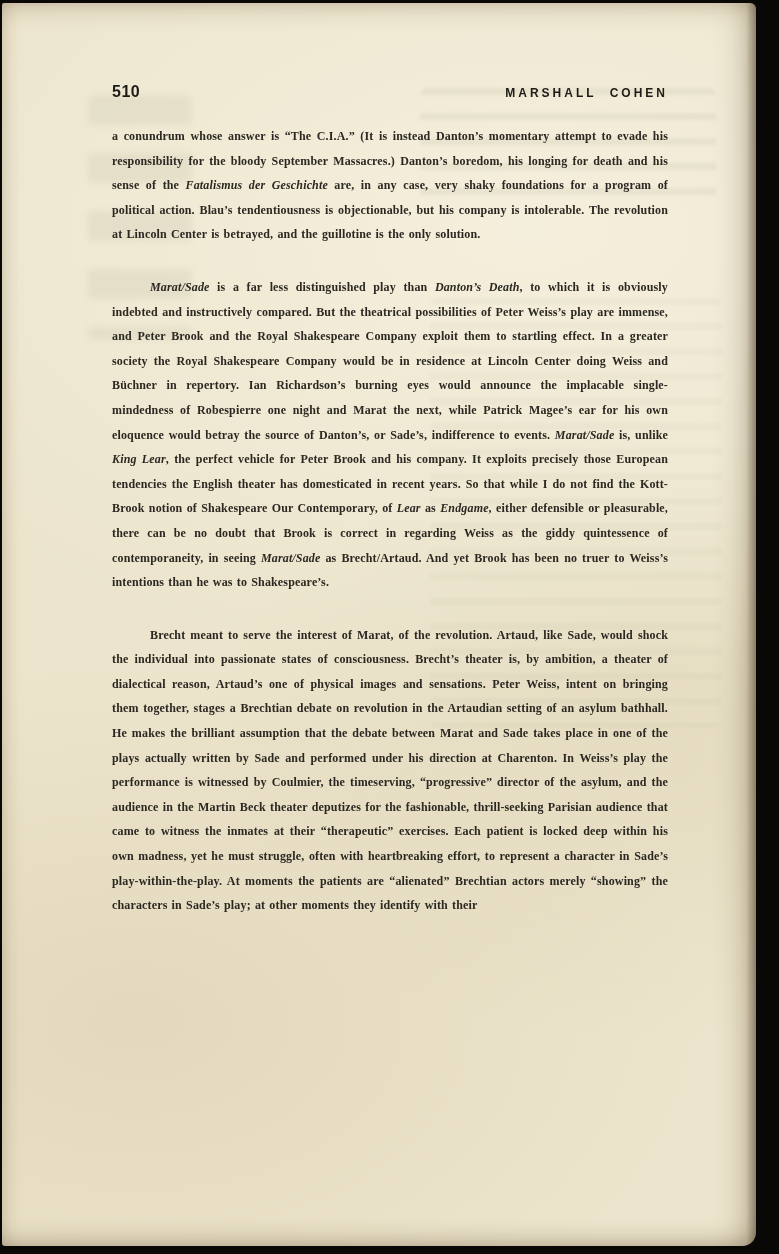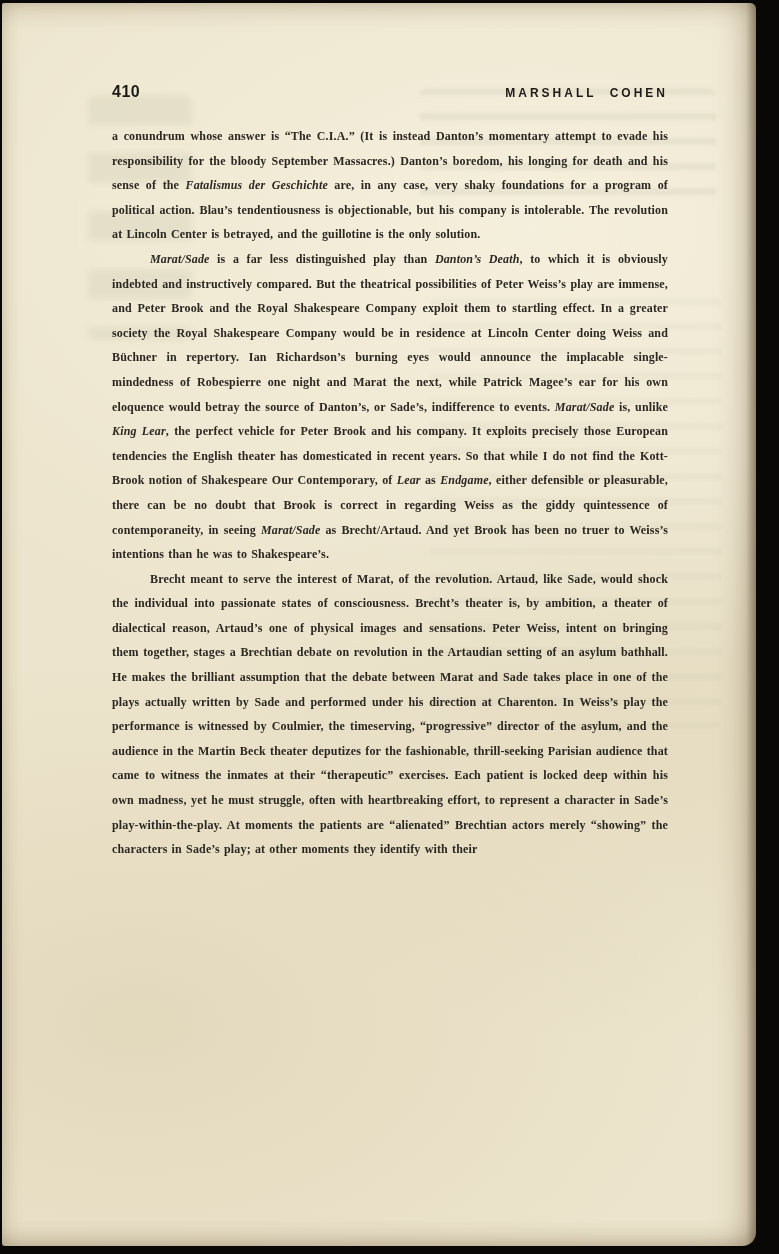--- a/index.html
+++ b/index.html
@@ -81,34 +81,34 @@
   .body-text{
     font-size:12px;
     line-height:24.6px;
     text-align:justify;
     letter-spacing:0.15px;
     word-spacing:1px;
     color:var(--ink);
     font-weight:bold;
   }
   .body-text p{ margin:0; }
-  .body-text p.indent{ text-indent:38px; }
+  .body-text p.indent{ text-indent:38px;margin-top:28px; }
   .body-text em{ font-style:italic; }
 </style>
 </head>
 <body>
 
 <div class="page">
   <div class="ghost ghost-lines-a"></div>
   <div class="ghost ghost-lines-b"></div>
   <div class="ghost ghost-heading"></div>
 
   <div class="content">
     <div class="running-head">
-      <span class="folio">410</span>
+      <span class="folio">510</span>
       <span class="author">MARSHALL COHEN</span>
     </div>
 
     <div class="body-text">
         <p><span>a conundrum whose answer is “The C.I.A.” (It is instead Danton’s momentary attempt to evade his responsibility for the bloody September Massacres.) Danton’s boredom, his longing for death and his sense of the </span><em>Fatalismus der Geschichte</em><span> are, in any case, very shaky foundations for a program of political action. Blau’s tendentiousness is objectionable, but his company is intolerable. The revolution at Lincoln Center is betrayed, and the guillotine is the only solution.</span></p>
         <p class="indent"><em>Marat/Sade</em><span> is a far less distinguished play than </span><em>Danton’s Death</em><span>, to which it is obviously indebted and instructively compared. But the theatrical possibilities of Peter Weiss’s play are immense, and Peter Brook and the Royal Shakespeare Company exploit them to startling effect. In a greater society the Royal Shakespeare Company would be in residence at Lincoln Center doing Weiss and Büchner in repertory. Ian Richardson’s burning eyes would announce the implacable single-mindedness of Robespierre one night and Marat the next, while Patrick Magee’s ear for his own eloquence would betray the source of Danton’s, or Sade’s, indifference to events. </span><em>Marat/Sade</em><span> is, unlike </span><em>King Lear</em><span>, the perfect vehicle for Peter Brook and his company. It exploits precisely those European tendencies the English theater has domesticated in recent years. So that while I do not find the Kott-Brook notion of Shakespeare Our Contemporary, of </span><em>Lear</em><span> as </span><em>Endgame</em><span>, either defensible or pleasurable, there can be no doubt that Brook is correct in regarding Weiss as the giddy quintessence of contemporaneity, in seeing </span><em>Marat/Sade</em><span> as Brecht/Artaud. And yet Brook has been no truer to Weiss’s intentions than he was to Shakespeare’s.</span></p>
         <p class="indent"><span>Brecht meant to serve the interest of Marat, of the revolution. Artaud, like Sade, would shock the individual into passionate states of consciousness. Brecht’s theater is, by ambition, a theater of dialectical reason, Artaud’s one of physical images and sensations. Peter Weiss, intent on bringing them together, stages a Brechtian debate on revolution in the Artaudian setting of an asylum bathhall. He makes the brilliant assumption that the debate between Marat and Sade takes place in one of the plays actually written by Sade and performed under his direction at Charenton. In Weiss’s play the performance is witnessed by Coulmier, the timeserving, “progressive” director of the asylum, and the audience in the Martin Beck theater deputizes for the fashionable, thrill-seeking Parisian audience that came to witness the inmates at their “therapeutic” exercises. Each patient is locked deep within his own madness, yet he must struggle, often with heartbreaking effort, to represent a character in Sade’s play-within-the-play. At moments the patients are “alienated” Brechtian actors merely “showing” the characters in Sade’s play; at other moments they identify with their</span></p>
       </div>
   </div>
 </div>

